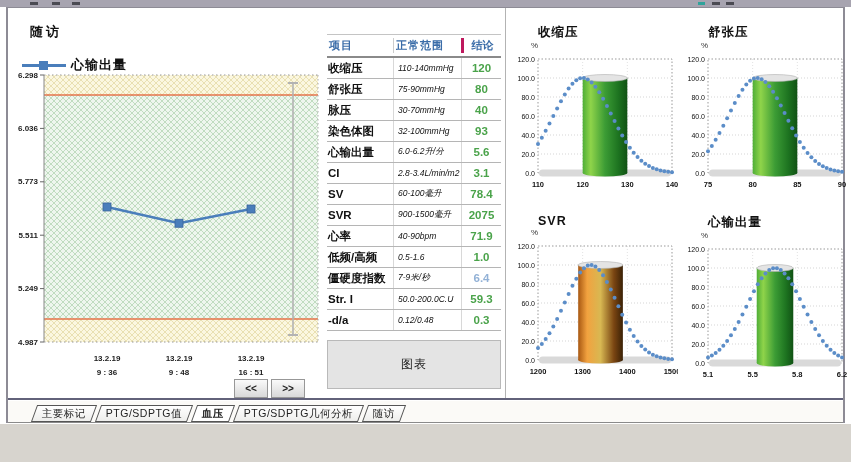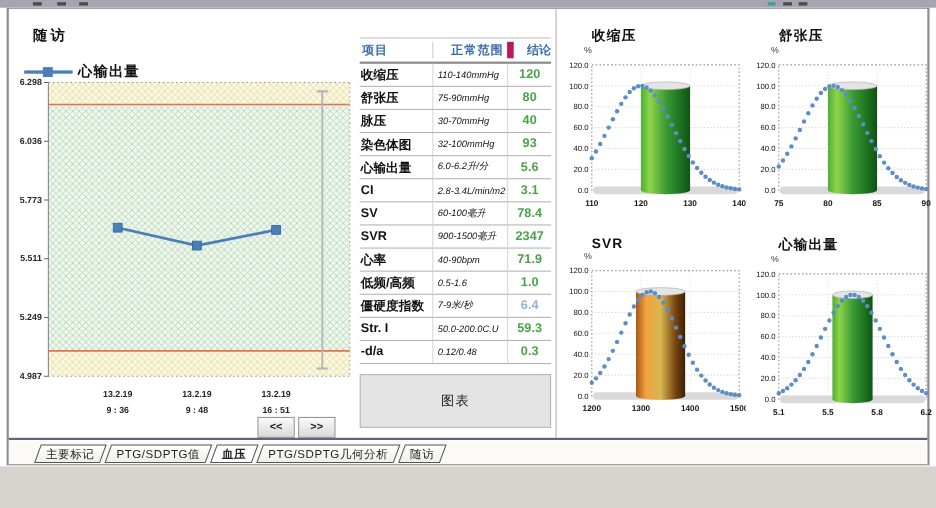--- a/index.html
+++ b/index.html
@@ -15,22 +15,22 @@
 .legend-line{position:relative;width:44px;height:3px;background:#4a7ebb;}
 .legend-sq{position:absolute;left:17px;top:-3px;width:9px;height:9px;background:#4a7ebb;}
 #followup-svg{position:absolute;left:0;top:58px;}
 .nav-btn{position:absolute;top:366px;width:34px;height:19px;font-size:10px;font-weight:bold;background:linear-gradient(#fafafa,#d9d9d9);border:1px solid #979797;color:#222;cursor:pointer;}
 #prev-btn{left:222px;}#next-btn{left:259px;}
 
 .table-panel{position:absolute;left:319px;top:26px;width:174px;}
 .thead{display:flex;height:24px;border-top:1px solid #c4c4c4;border-bottom:2px solid #8a8a8a;align-items:center;}
 .hc{font-size:11px;font-weight:bold;color:#3a6ca8;}
 .hc0{width:66px;padding-left:2px;letter-spacing:1px;}
-.hc1{width:68px;border-left:1px solid #ccc;padding-left:16px;letter-spacing:1px;}
-.hc2{width:40px;border-left:6px solid #be185d;text-align:right;}
+.hc1{width:68px;border-left:1px solid #ccc;padding-left:2px;letter-spacing:1px;}
+.hc2{width:40px;border-left:3px solid #be185d;text-align:center;}
 .trow{display:flex;height:21px;border-bottom:1px solid #b5b5b5;align-items:stretch;}
 .tc{display:flex;align-items:center;}
 .c0{width:66px;font-size:11.5px;font-weight:600;color:#111;padding-left:1px;}
 .c1{width:68px;font-size:8.5px;color:#111;border-left:1px solid #d8d8d8;padding-left:4px;font-style:italic;}
 .c2{width:40px;font-size:11.5px;font-weight:bold;border-left:1px solid #d8d8d8;justify-content:center;}
 .v-green{color:#4aa34a;}
 .v-blue{color:#92b1d6;}
 .chart-btn{position:absolute;left:319px;top:332px;width:174px;height:49px;background:#e4e4e4;border:1px solid #b9b9b9;font-size:12px;display:flex;align-items:center;justify-content:center;color:#222;cursor:pointer;letter-spacing:1px;}
 
 .vdivider{position:absolute;left:497px;top:0;width:1px;height:390px;background:#b3b3b3;}
@@ -156,21 +156,21 @@
           <span class="tc c2 v-green">3.1</span>
         </div>
         <div class="trow">
           <span class="tc c0">SV</span>
           <span class="tc c1">60-100毫升</span>
           <span class="tc c2 v-green">78.4</span>
         </div>
         <div class="trow">
           <span class="tc c0">SVR</span>
           <span class="tc c1">900-1500毫升</span>
-          <span class="tc c2 v-green">2347</span>
+          <span class="tc c2 v-green">2075</span>
         </div>
         <div class="trow">
           <span class="tc c0">心率</span>
           <span class="tc c1">40-90bpm</span>
           <span class="tc c2 v-green">71.9</span>
         </div>
         <div class="trow">
           <span class="tc c0">低频/高频</span>
           <span class="tc c1">0.5-1.6</span>
           <span class="tc c2 v-green">1.0</span>

